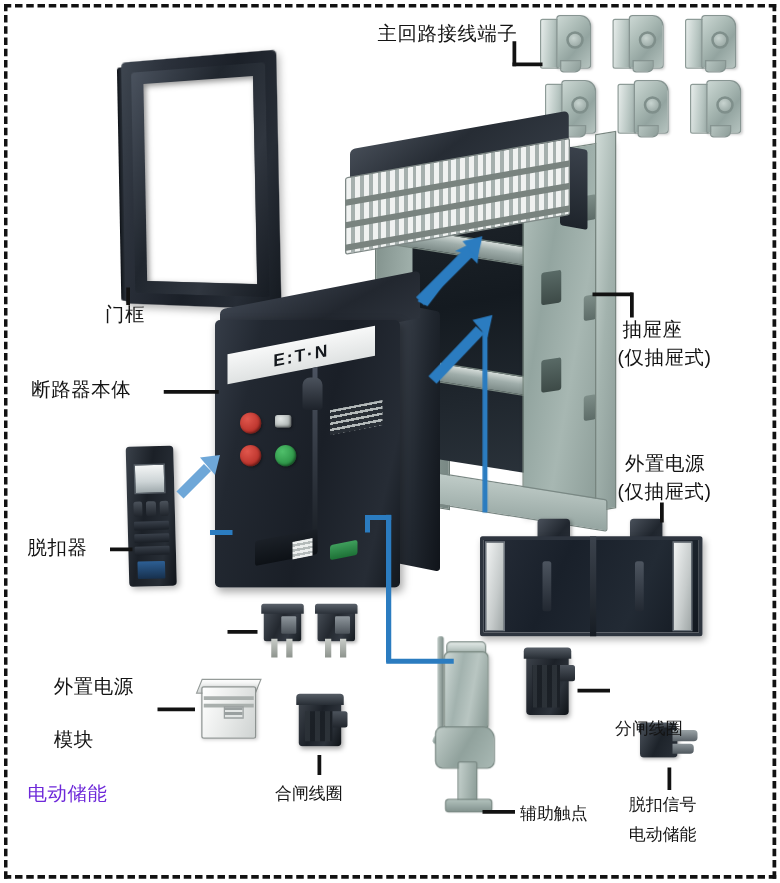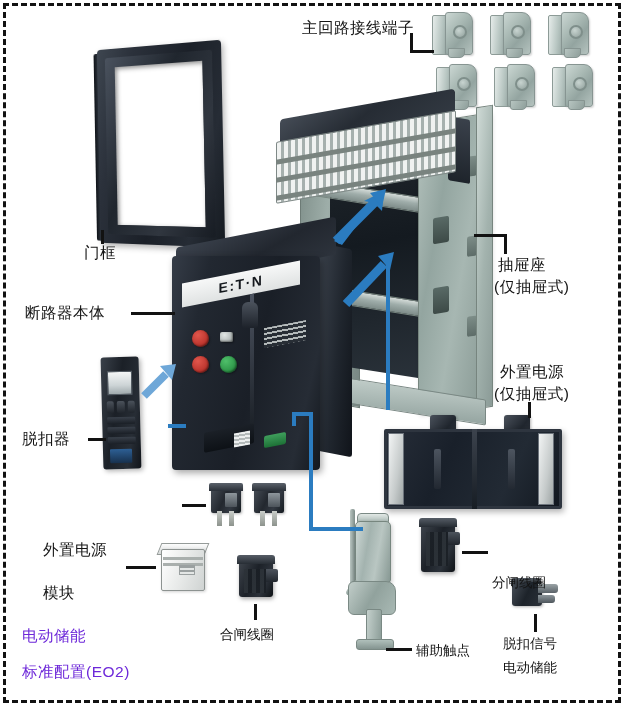--- a/index.html
+++ b/index.html
@@ -668,21 +668,20 @@
   <div class="lbl" style="left:494px;top:277px;">(仅抽屉式)</div>
 
   <div class="lbl" style="left:500px;top:362px;">外置电源</div>
   <div class="lbl" style="left:494px;top:384px;">(仅抽屉式)</div>
 
 
   <div class="lbl" style="left:43px;top:540px;">外置电源</div>
   <div class="lbl" style="left:43px;top:583px;">模块</div>
 
   <div class="lbl blue" style="left:22px;top:626px;">电动储能</div>
-  <div class="lbl blue" style="left:22px;top:662px;">标准配置(EO2)</div>
 
   <div class="lbl small" style="left:220px;top:625px;">合闸线圈</div>
 
   <div class="lbl small" style="left:492px;top:573px;">分闸线圈</div>
 
   <div class="lbl small" style="left:416px;top:641px;">辅助触点</div>
 
   <div class="lbl small" style="left:503px;top:634px;">脱扣信号</div>
   <div class="lbl small" style="left:503px;top:658px;">电动储能</div>
 

